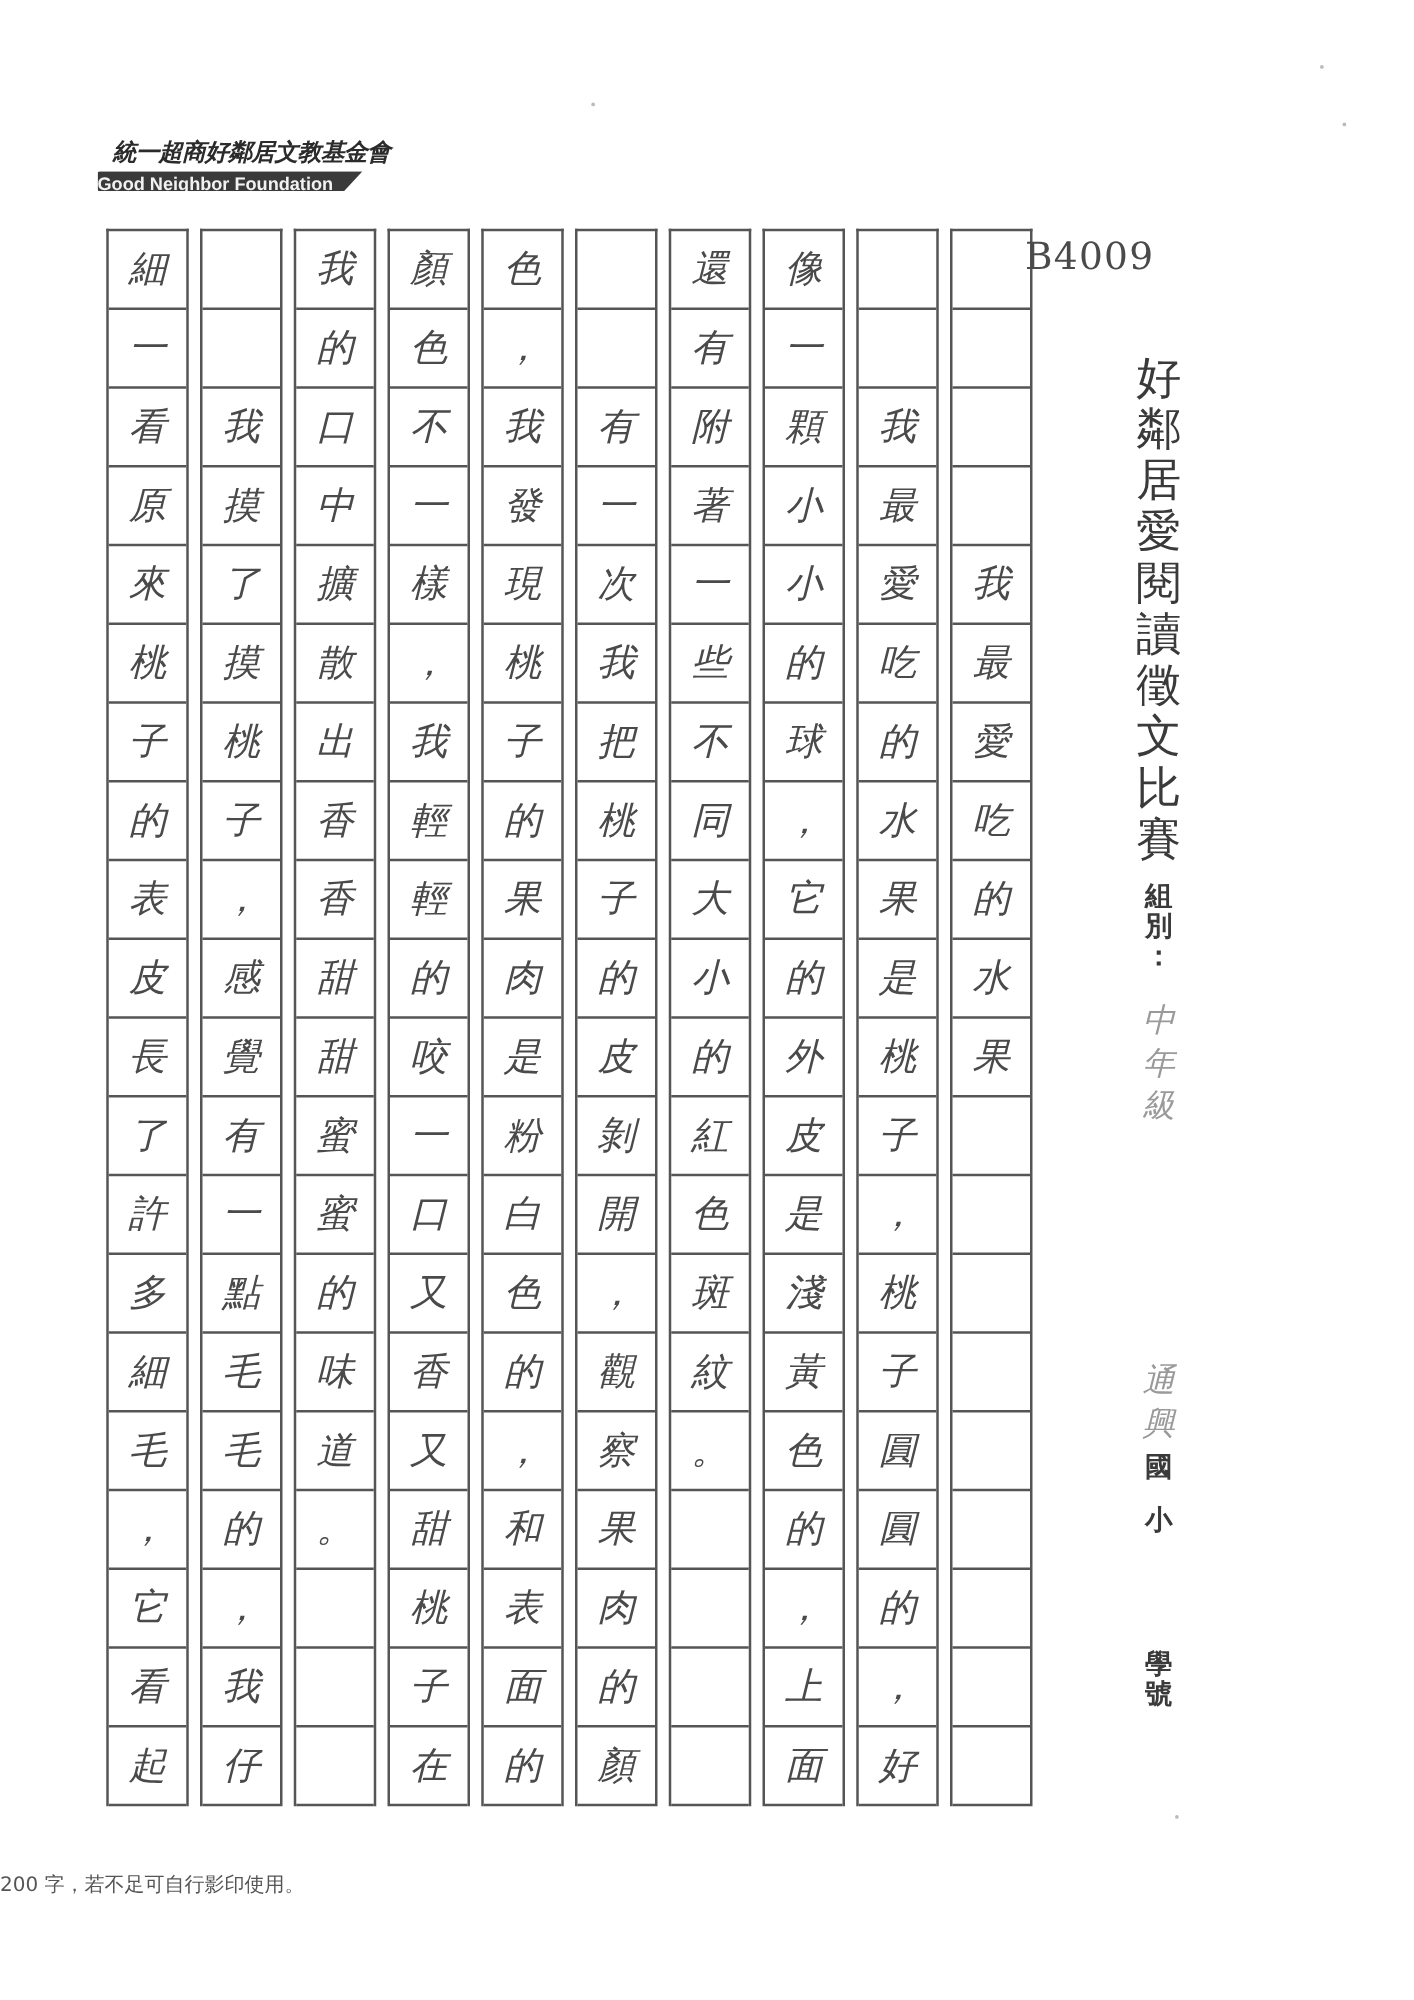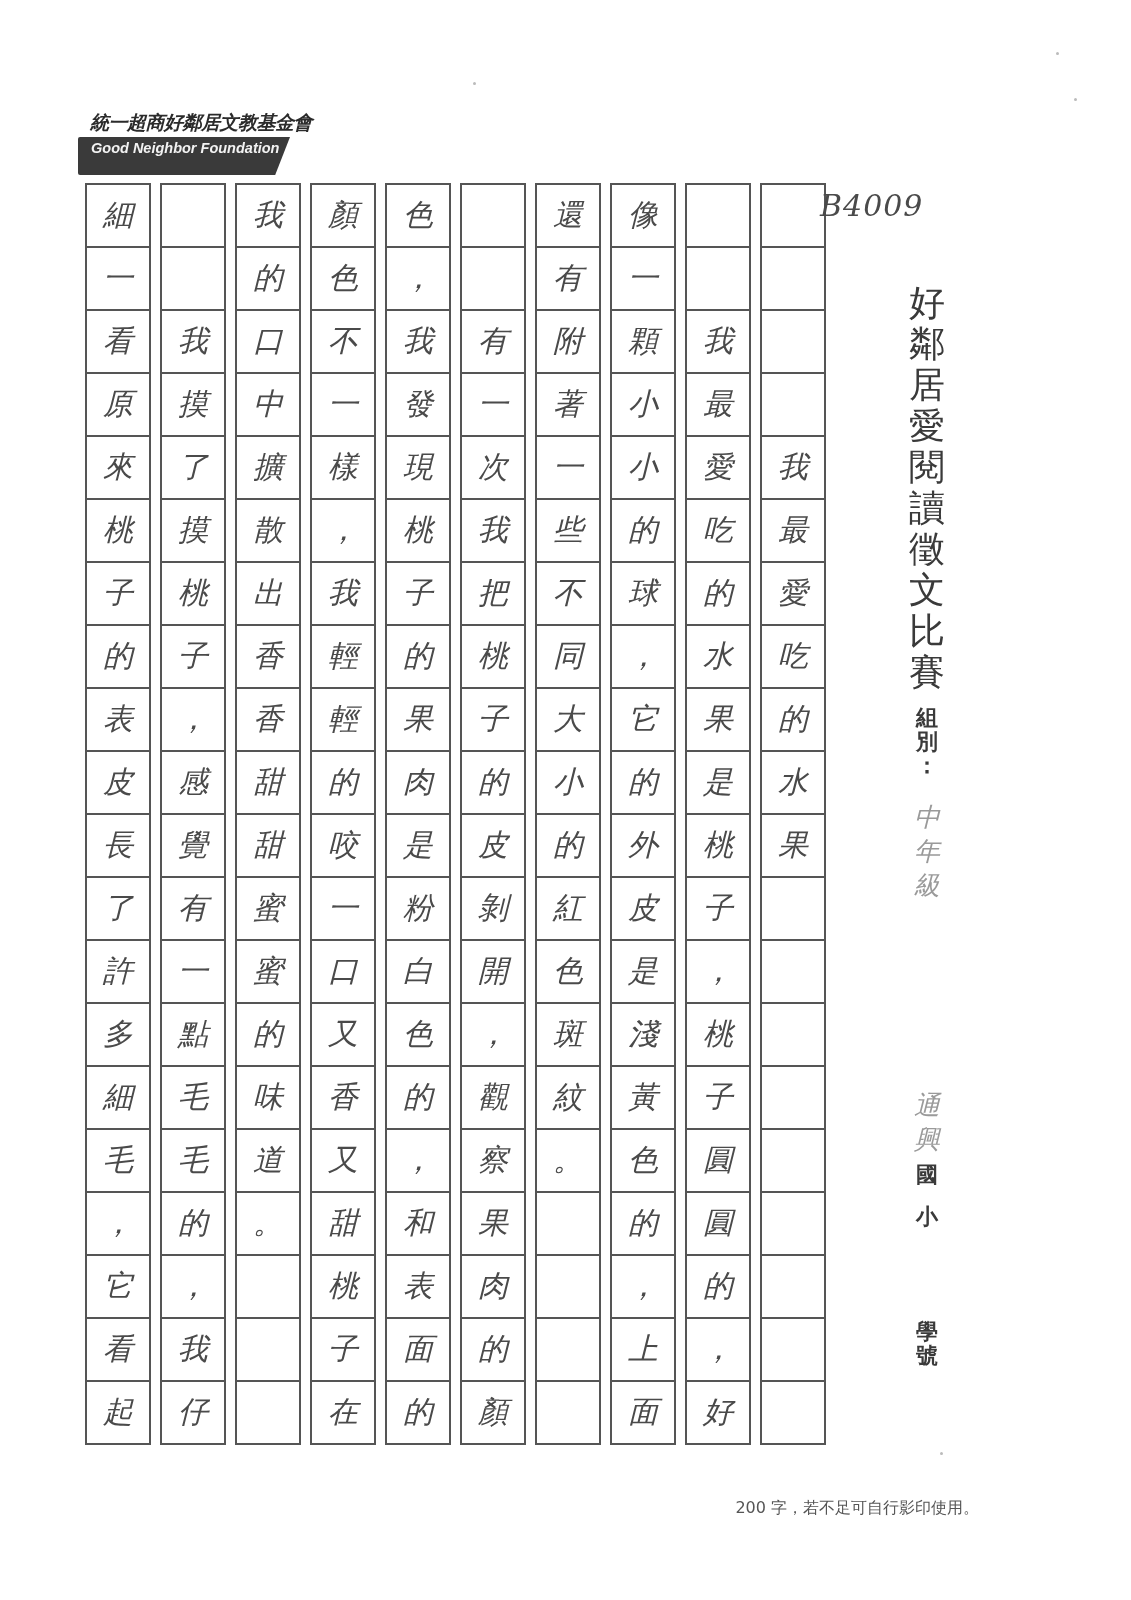--- a/index.html
+++ b/index.html
@@ -9,62 +9,61 @@
     font-family: "DejaVu Sans", sans-serif;
     color: #333;
   }
   .brand { position: absolute; left: 78px; top: 110px; width: 212px; }
   .brand-zh {
     font-family: "DejaVu Sans", sans-serif; font-weight: bold;
     font-size: 19px; letter-spacing: -0.5px; color: #2b2b2b;
     padding-left: 12px; line-height: 24px; white-space: nowrap; font-style: italic;
   }
   .brand-en {
-    margin-top: 3px; height: 38px; line-height: 22px;
+    margin-top: 3px; height: 16px; line-height: 22px;
     background: #3a3a3a; color: #f2f2f2;
     font-family: "Liberation Sans", sans-serif; font-weight: bold; font-size: 14.5px;
-    padding-left: 13px; white-space: nowrap;
+    white-space: nowrap;
     clip-path: polygon(0 0, 100% 0, 93% 100%, 0 100%);
     border-radius: 2px 0 0 2px;
-    font-style: italic;
   }
   .grid {
     position: absolute; left: 85px; top: 183px;
     display: flex; flex-direction: row; gap: 9px;
   }
   .col {
     width: 62px; display: flex; flex-direction: column;
     border: 2px solid #555; border-bottom: none;
   }
   .cell {
     height: 61px; border-bottom: 2px solid #555;
     display: flex; align-items: center; justify-content: center;
     font-family: "DejaVu Serif", serif; font-size: 30px; color: #4a4a4a;
     font-style: italic;
   }
   .code {
     position: absolute; left: 820px; top: 188px;
-    font-family: "DejaVu Serif", serif; font-style: italic; font-size: 30px;
+    font-family: "DejaVu Serif", serif; font-size: 30px;
     color: #4a4a4a; letter-spacing: 1px;
   }
   .vtitle {
     position: absolute; left: 905px; top: 282px; width: 44px;
     font-size: 36px; line-height: 41px; color: #3a3a3a; text-align: center;
   }
   .vlabel {
     position: absolute; left: 912px; width: 30px; text-align: center;
     font-size: 22px; line-height: 24px; color: #3a3a3a; font-weight: bold;
   }
   .hand {
     position: absolute; width: 40px; text-align: center;
     font-family: "DejaVu Serif", serif; font-style: italic; color: #9a9a9a;
     font-size: 26px; line-height: 34px;
   }
   .footer {
-    position: absolute; left: 0; width: 979px; top: 1498px; text-align: right;
+    position: absolute; left: 0; width: 979px; top: 1498px; text-align: left;
     font-size: 16px; color: #555;
   }
   .speck { position: absolute; width: 3px; height: 3px; background: #bbb; border-radius: 50%; }
 </style>
 </head>
 <body>
 
 <div class="brand">
   <div class="brand-zh">統一超商好鄰居文教基金會</div>
   <div class="brand-en">Good Neighbor Foundation</div>

